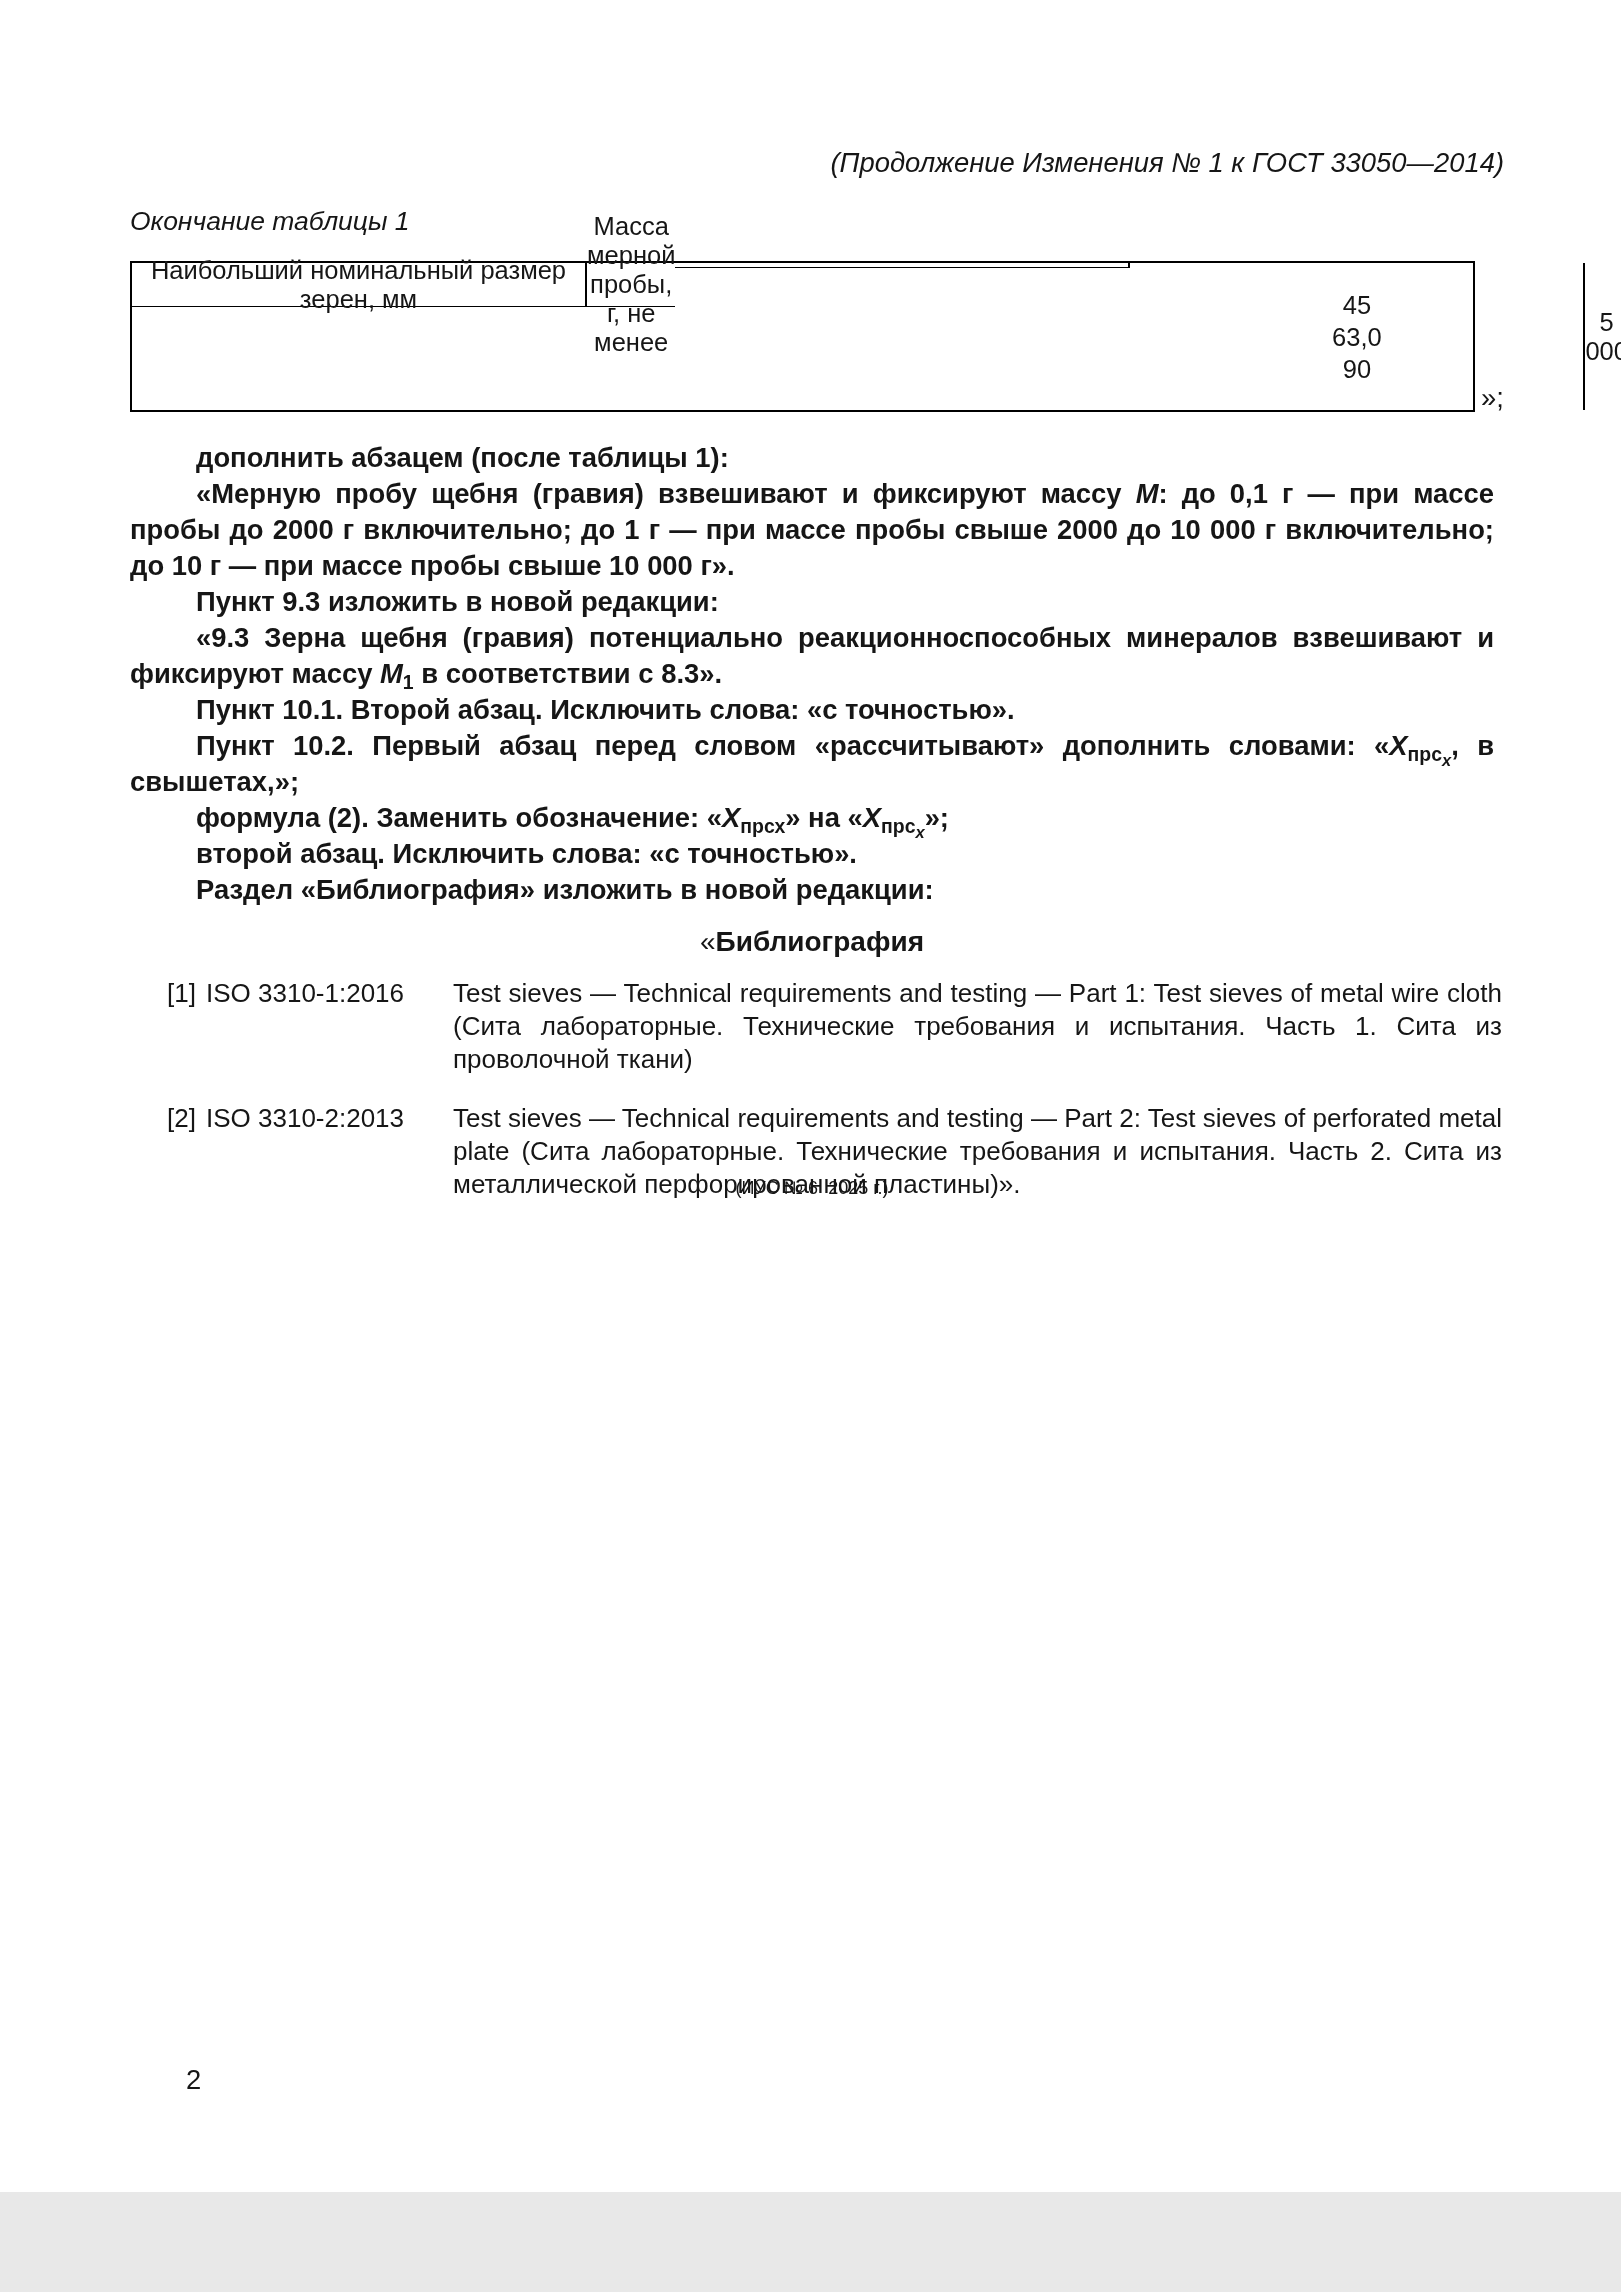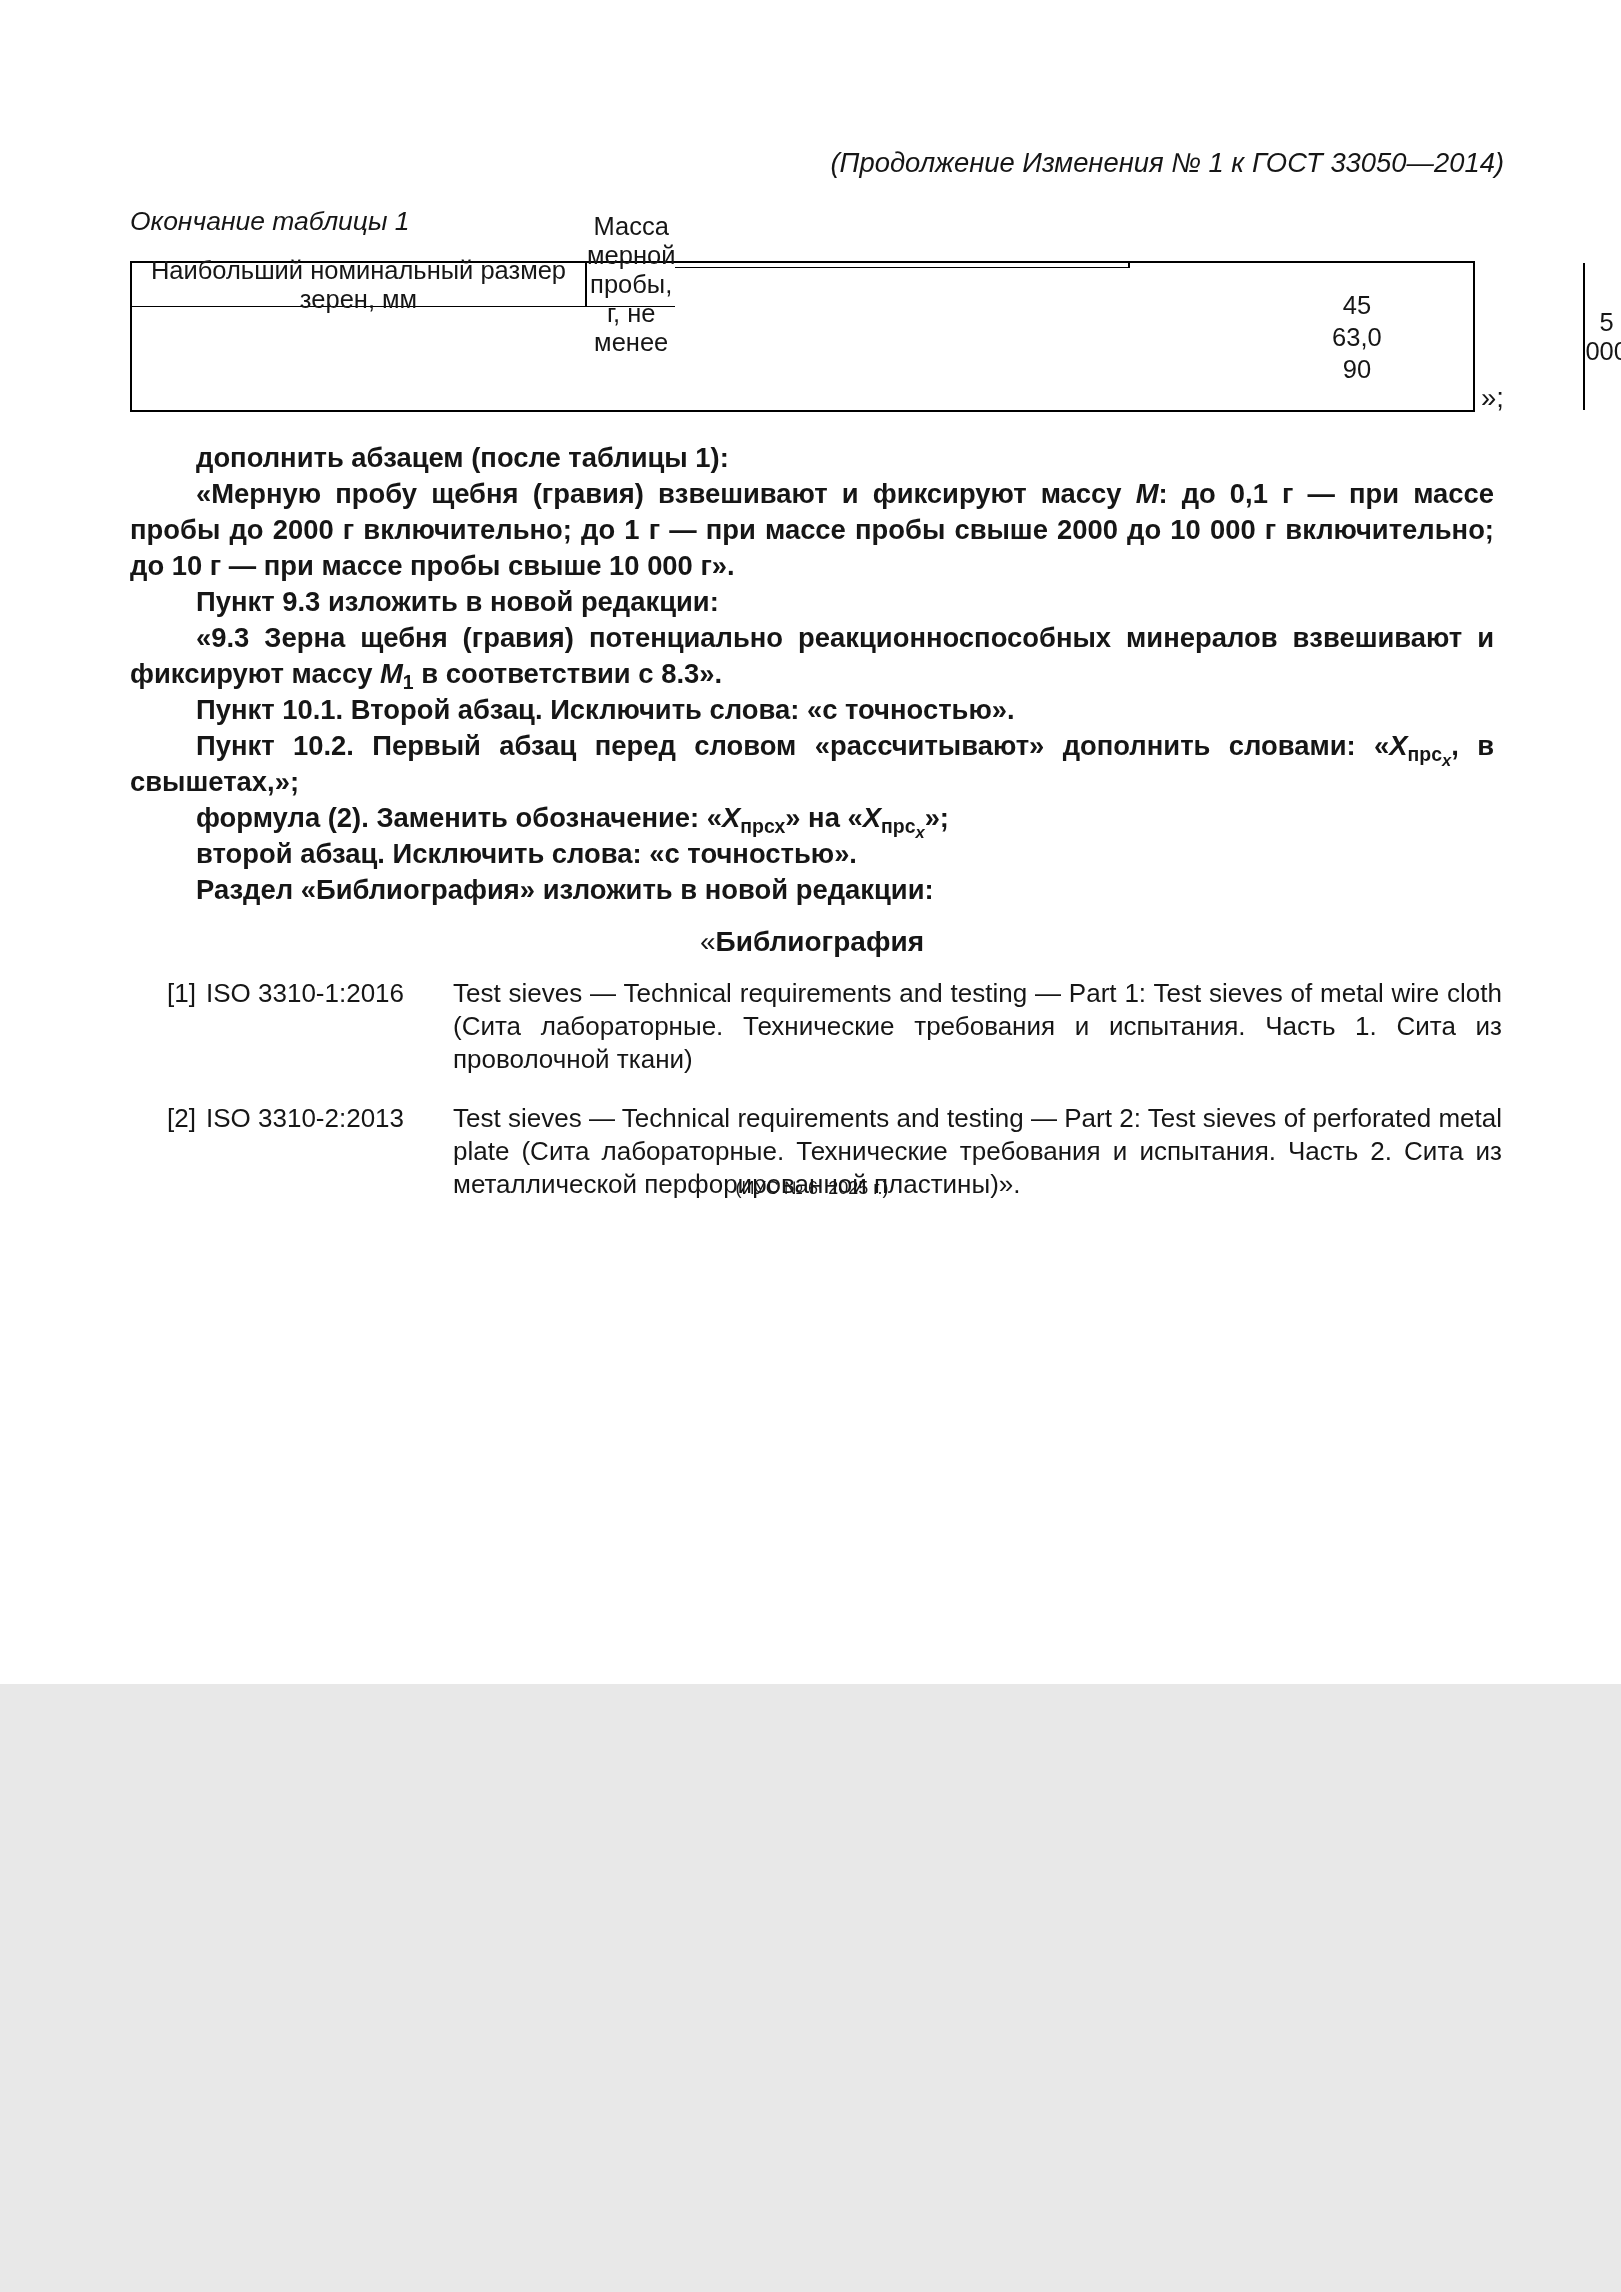--- a/index.html
+++ b/index.html
@@ -1,18 +1,18 @@
 <!DOCTYPE html>
 <html lang="ru"><head>
 <meta charset="utf-8">
 <style>
   html,body{margin:0;padding:0;background:#e8e8e8;}
   .page{
     position:relative;
-    width:1621px;height:1684px;
+    width:1621px;height:2192px;
     background:#ffffff;
     color:#161616;
     font-family:"Liberation Sans","DejaVu Sans",sans-serif;
     overflow:hidden;
   }
   .hdr{
     position:absolute;top:147px;left:130px;width:1374px;
     text-align:right;font-style:italic;font-size:27.4px;line-height:31px;
   }
   .caption{

